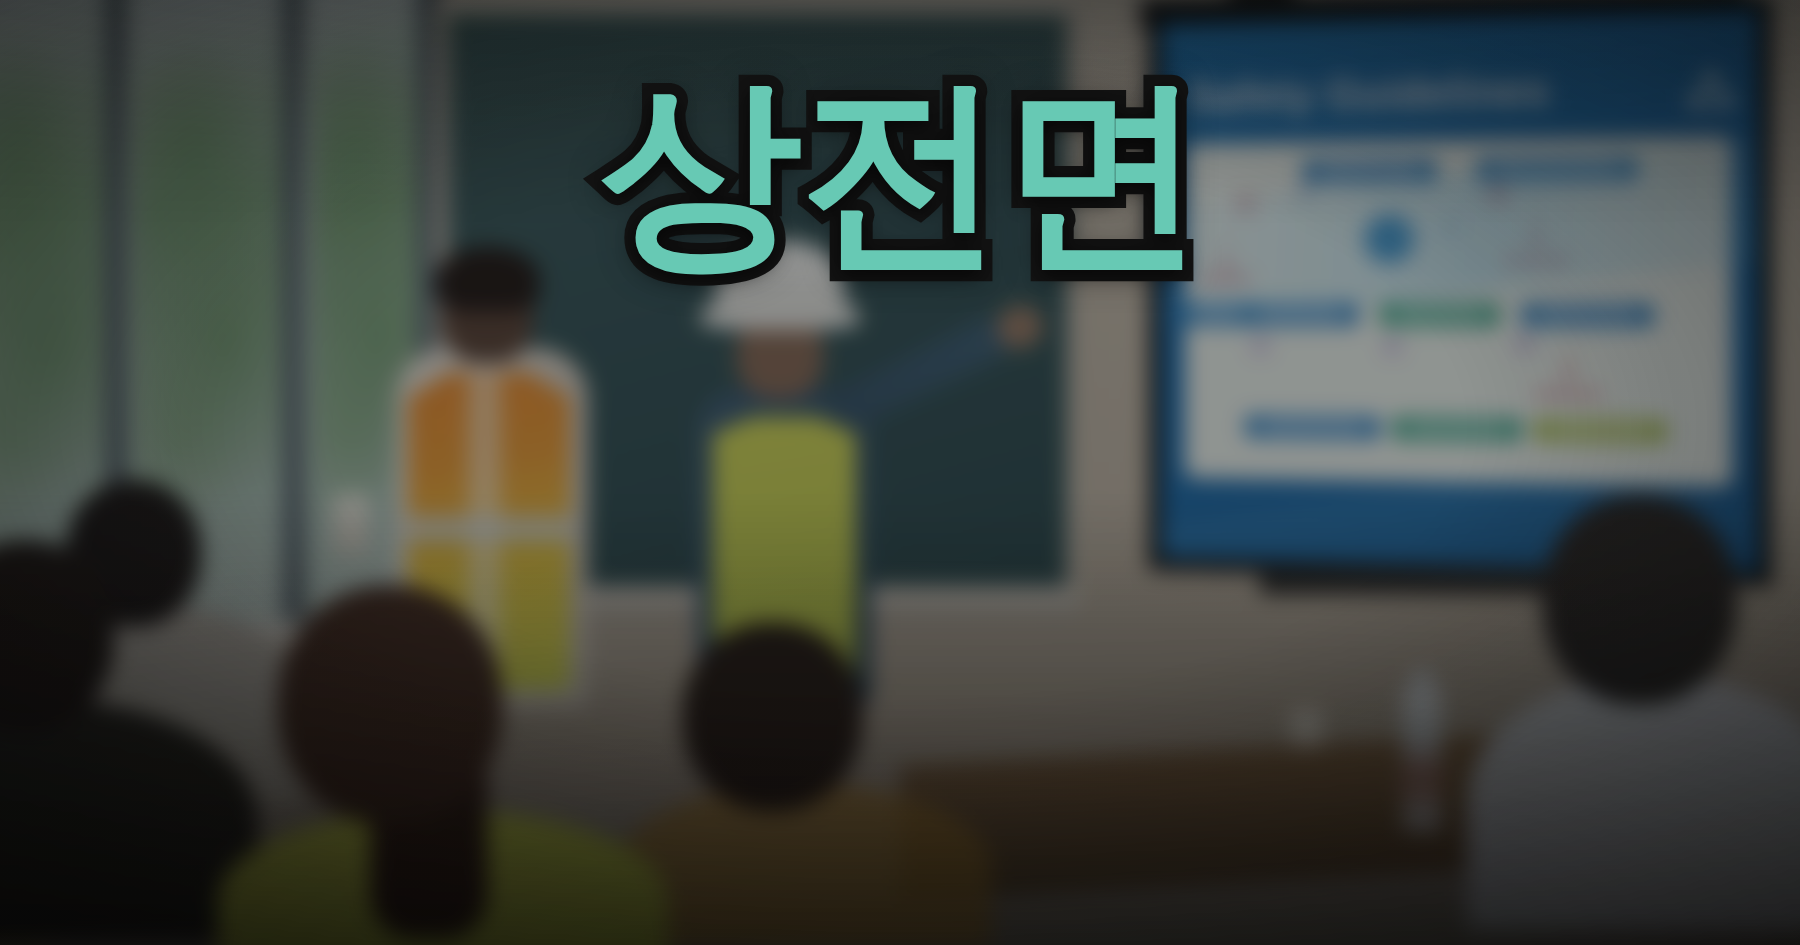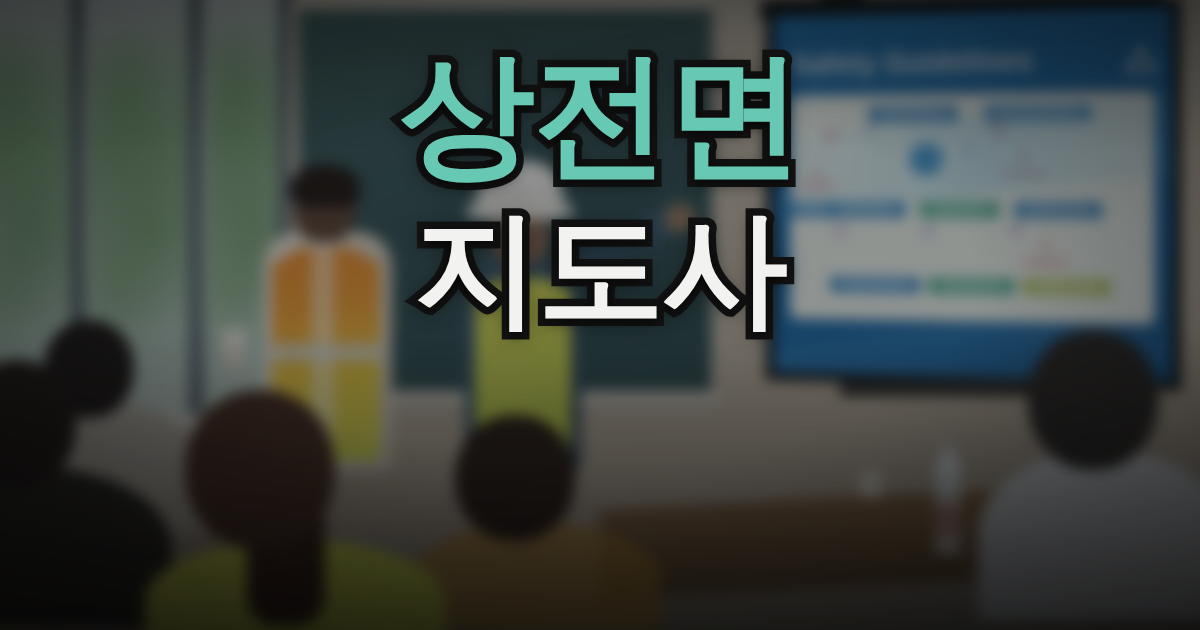--- a/index.html
+++ b/index.html
@@ -570,16 +570,15 @@
         <div class="s"></div>
         <div class="h"></div>
       </div>
   </div>
 
   <div class="dim"></div>
   <div class="vignette"></div>
 
   <div class="title-stack">
     <div class="tline tline-1" style="color: rgb(103, 201, 180); -webkit-text-stroke: 15px rgb(20, 20, 20);">상전면</div>
-    <div class="tline tline-3" style="color: rgb(242, 242, 240); -webkit-text-stroke: 15px rgb(20, 20, 20);">지도사</div>
   </div>
 
 </div>
 
 </body></html>

